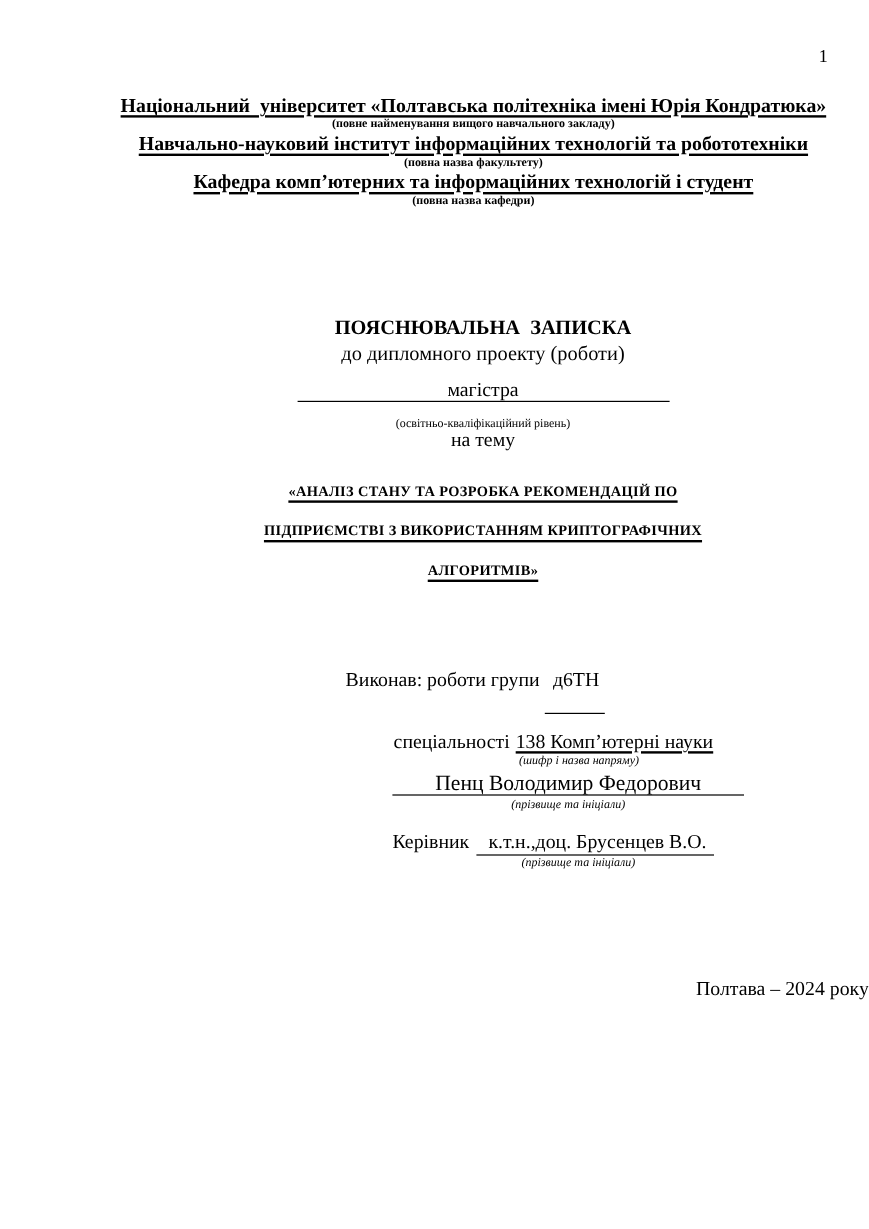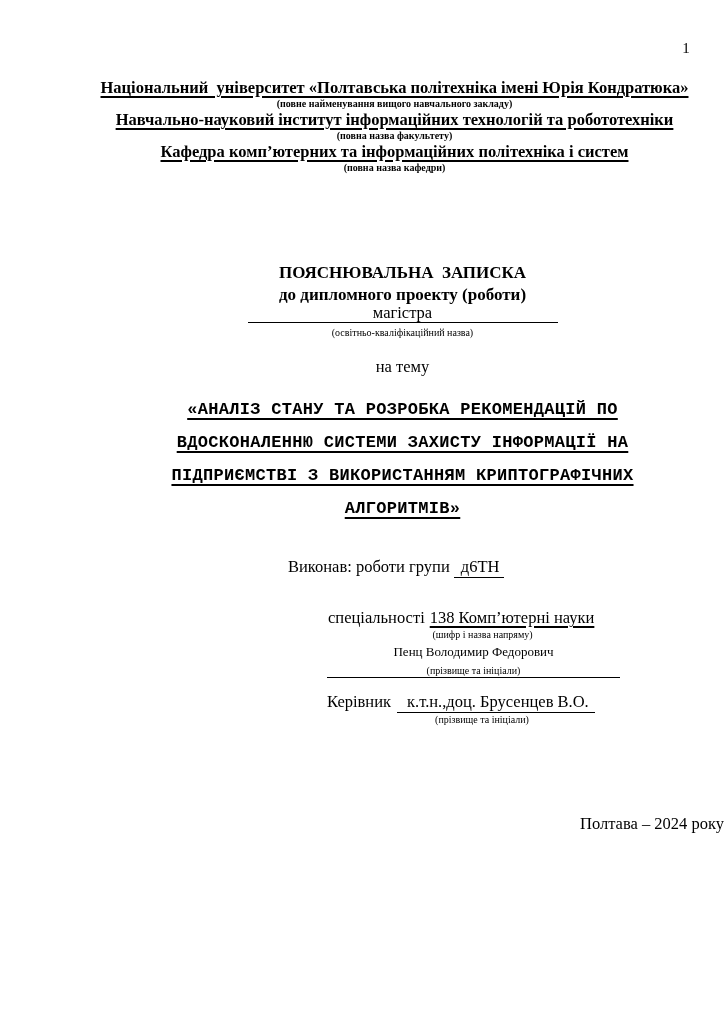--- a/index.html
+++ b/index.html
@@ -10,80 +10,79 @@
   }
   .page-number{position:absolute;top:40px;left:674px;width:24px;text-align:center;font-size:15px;}
 
   .header{position:absolute;top:78px;left:72px;width:645px;text-align:center;font-weight:bold;}
   .hline{font-size:16.5px;line-height:19px;text-decoration:underline;
          text-decoration-thickness:1.5px;text-underline-offset:3px;white-space:pre-wrap;}
   .hcaption{font-size:10px;line-height:13px;}
 
   .doctype{position:absolute;top:262px;left:80px;width:645px;text-align:center;}
   .dt1{font-size:17px;font-weight:bold;line-height:22px;white-space:pre-wrap;}
-  .dt2{font-size:17px;font-weight:bold;line-height:21px;text-align:center;}
-  .degree{font-size:16.5px;line-height:15px;width:310px;margin:0 auto;
+  .dt2{font-size:17px;font-weight:normal;line-height:21px;text-align:center;}
+  .degree{font-size:16.5px;line-height:15px;width:310px;margin:12px auto;
           border-bottom:1.8px solid #000;padding-bottom:2px;}
   .dcaption{font-size:10px;line-height:13px;margin-top:3px;}
 
   .topic-label{position:absolute;top:357px;left:80px;width:645px;text-align:center;font-size:16.5px;}
 
   .topic{position:absolute;top:393px;left:80px;width:645px;text-align:center;}
-  .topic-line{font-size:17px;font-weight:bold;line-height:33px;letter-spacing:0.3px;
-              text-decoration:underline;text-decoration-thickness:1.6px;text-underline-offset:4px;font-family:Liberation Mono, monospace;}
+  .topic-line{font-size:12px;font-weight:bold;line-height:33px;letter-spacing:0.3px;
+              text-decoration:underline;text-decoration-thickness:1.6px;text-underline-offset:4px;}
 
   .a-line{position:absolute;font-size:16.5px;line-height:19px;white-space:pre-wrap;}
   .performed{top:557px;left:288px;}
-  .ufield{border-bottom:1.6px solid #000;padding:0 5px 1px 7px;}
+  .ufield{border-bottom:1.6px solid #000;padding:0 5px 18px 7px;}
   .group{margin-left:4px;}
 
   .specialty{top:608px;left:328px;}
   .uline{text-decoration:underline;text-decoration-thickness:1.5px;text-underline-offset:3px;margin-left:5px;}
 
-  .a-caption{position:absolute;font-size:10px;line-height:12px;}
+  .a-caption{position:absolute;font-size:10px;line-height:12px;font-style:italic;}
   .spec-caption{top:629px;left:330px;width:305px;text-align:center;}
 
   .name-field{position:absolute;top:643px;left:327px;width:293px;text-align:center;
-              font-size:13px;line-height:18px;border-bottom:1.8px solid #000;padding-bottom:16px;}
+              font-size:18px;line-height:18px;border-bottom:1.8px solid #000;padding-bottom:1px;}
   .name-caption{top:665px;left:327px;width:293px;text-align:center;}
 
   .supervisor{top:692px;left:327px;}
   .sup-field{margin-left:6px;padding:0 6px 1px 10px;border-bottom:1.6px solid #000;}
   .sup-caption{top:714px;left:342px;width:280px;text-align:center;}
 
   .footer{position:absolute;top:814px;left:60px;width:664px;text-align:right;font-size:16.5px;}
 </style>
 </head>
 <body>
 
 <div class="page">
 
   <div class="page-number">1</div>
 
   <div class="header">
     <div class="hline">Національний  університет «Полтавська політехніка імені Юрія Кондратюка»</div>
     <div class="hcaption">(повне найменування вищого навчального закладу)</div>
     <div class="hline">Навчально-науковий інститут інформаційних технологій та робототехніки</div>
     <div class="hcaption">(повна назва факультету)</div>
-    <div class="hline">Кафедра комп’ютерних та інформаційних політехніка і систем</div>
+    <div class="hline">Кафедра комп’ютерних та інформаційних технологій і студент</div>
     <div class="hcaption">(повна назва кафедри)</div>
   </div>
 
   <div class="doctype">
     <div class="dt1">ПОЯСНЮВАЛЬНА  ЗАПИСКА</div>
     <div class="dt2">до дипломного проекту (роботи)</div>
     <div class="degree">магістра</div>
-    <div class="dcaption">(освітньо-кваліфікаційний назва)</div>
+    <div class="dcaption">(освітньо-кваліфікаційний рівень)</div>
   </div>
 
   <div class="topic-label">на тему</div>
 
   <div class="topic">
     <div class="topic-line">«АНАЛІЗ СТАНУ ТА РОЗРОБКА РЕКОМЕНДАЦІЙ ПО</div>
-    <div class="topic-line">ВДОСКОНАЛЕННЮ СИСТЕМИ ЗАХИСТУ ІНФОРМАЦІЇ НА</div>
     <div class="topic-line">ПІДПРИЄМСТВІ З ВИКОРИСТАННЯМ КРИПТОГРАФІЧНИХ</div>
     <div class="topic-line">АЛГОРИТМІВ»</div>
   </div>
 
   <div class="a-line performed"><span>Виконав: роботи групи</span><span class="ufield group">д6ТН</span></div>
 
   <div class="a-line specialty"><span>спеціальності</span><span class="uline">138 Комп’ютерні науки</span></div>
   <div class="a-caption spec-caption">(шифр і назва напряму)</div>
 
   <div class="name-field"><span>Пенц Володимир Федорович</span></div>

